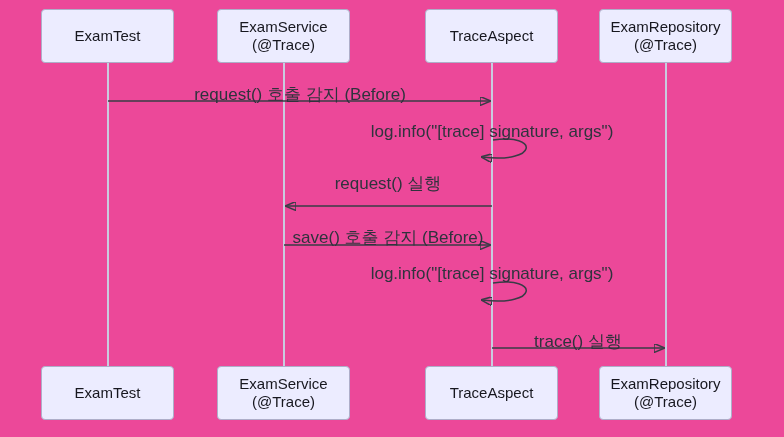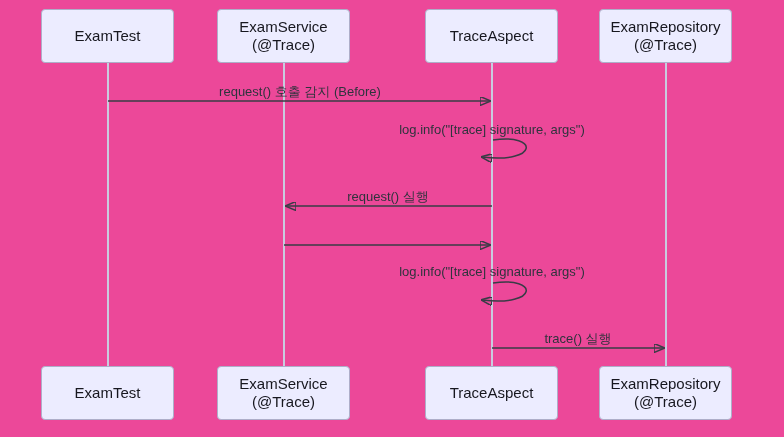--- a/index.html
+++ b/index.html
@@ -25,21 +25,21 @@
   }
   .actor.top{top:9px}
   .actor.bottom{top:366px}
   .actor-sub:empty{display:none}
   svg.arrows{position:absolute;left:0;top:0;width:784px;height:437px;}
   svg.arrows line, svg.arrows path{
     stroke:#383c46;stroke-width:1.5;fill:none;
   }
   .msg{
     position:absolute;transform:translateX(-50%);
-    font-size:13px;color:#2f333d;white-space:nowrap;
+    font-size:17px;color:#2f333d;white-space:nowrap;
   }
 </style>
 </head>
 <body>
 
 <div class="diagram">
 
   <div class="lifeline" style="left:107px"></div>
   <div class="lifeline" style="left:283px"></div>
   <div class="lifeline" style="left:491px"></div>
@@ -88,17 +88,18 @@
     <span class="actor-name">TraceAspect</span>
 
   </div>
   <div class="actor bottom" style="left:599px">
     <span class="actor-name">ExamRepository</span>
     <span class="actor-sub">(@Trace)</span>
   </div>
 
   <div class="msg" style="left:300px;top:83px">request() 호출 감지 (Before)</div>
   <div class="msg" style="left:492px;top:122px">log.info("[trace] signature, args")</div>
-  <div class="msg" style="left:388px;top:188px">request() 실행</div>
+  <div class="msg" style="left:388px;top:172px">request() 실행</div>
+  <div class="msg" style="left:388px;top:226px">save() 호출 감지 (Before)</div>
   <div class="msg" style="left:492px;top:264px">log.info("[trace] signature, args")</div>
   <div class="msg" style="left:578px;top:330px">trace() 실행</div>
 
 </div>
 
 </body></html>

